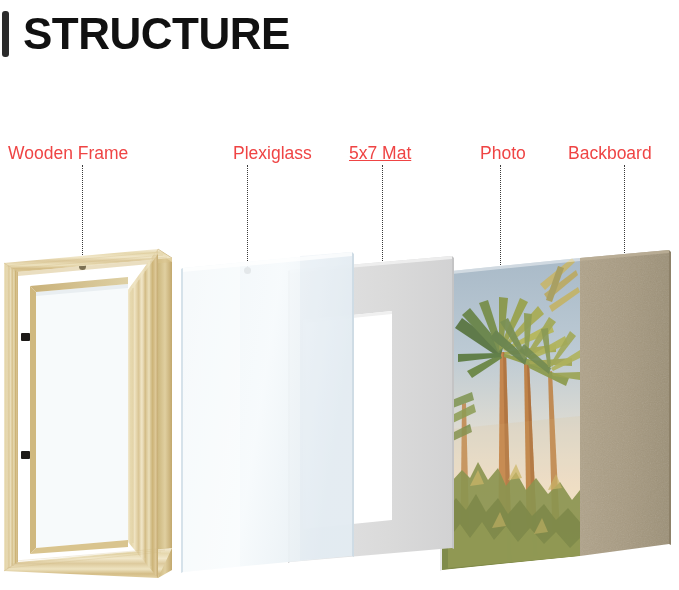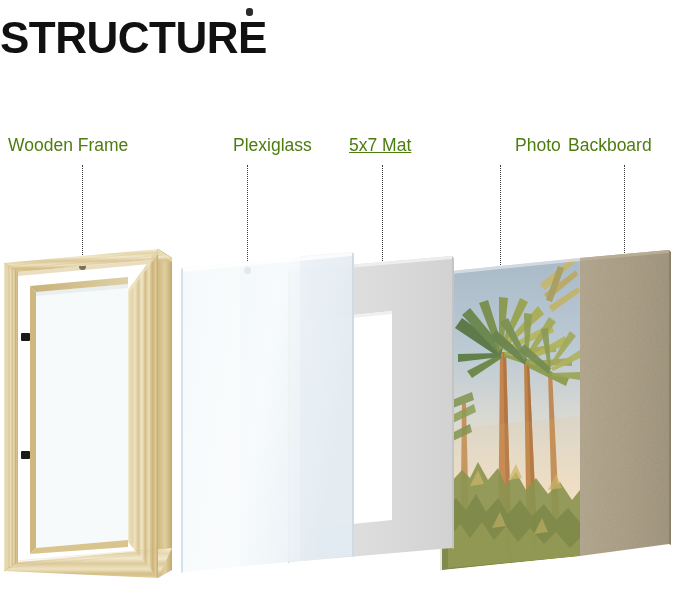--- a/index.html
+++ b/index.html
@@ -11,44 +11,43 @@
     overflow:hidden;
     position:relative;
   }
 
   
   #title-block {
     position:absolute;
     left:0; top:8px;
     height:52px;
     display:flex;
-    align-items:flex-end;
-    flex-direction:column;
+    align-items:center;
   }
   #title-accent-bar {
     width:7px; height:46px;
     background:#2b2b2b;
     border-radius:3px;
     margin-left:2px;
     margin-right:14px;
   }
   #title-text {
     font-size:44px;
     font-weight:bold;
     color:#111111;
     letter-spacing:-0.5px;
     line-height:1;
   }
 
   
   .layer-label {
     position:absolute;
-    top:137px;
+    top:145px;
     font-size:17.5px;
-    color:#4d7c0f;
+    color:#ef4444;
     white-space:nowrap;
     line-height:1;
   }
 
   
   .leader {
     position:absolute;
     width:1px;
     border-left:1px dotted #3a3a3a;
   }
@@ -75,21 +74,21 @@
 <body>
 
 <div id="title-block">
   <div id="title-accent-bar"></div>
   <div id="title-text">STRUCTURE</div>
 </div>
 
 <div class="layer-label" style="left:8px;">Wooden Frame</div>
 <div class="layer-label" style="left:203px;margin-left:30px;">Plexiglass</div>
 <div class="layer-label" style="left:349px;text-decoration:underline;">5x7 Mat</div>
-<div class="layer-label" style="left:480px;margin-left:35px;">Photo</div>
+<div class="layer-label" style="left:480px;">Photo</div>
 <div class="layer-label" style="left:568px;">Backboard</div>
 
 <div class="leader" style="left:82px;  top:165px; height:100px;"></div>
 <div class="leader-dot" style="left:79px;  top:263px;"></div>
 
 <div class="leader" style="left:247px; top:165px; height:104px;"></div>
 <div class="leader-dot" style="left:244px; top:267px;"></div>
 
 <div class="leader" style="left:382px; top:165px; height:106px;"></div>
 <div class="leader-dot" style="left:379px; top:269px;"></div>

